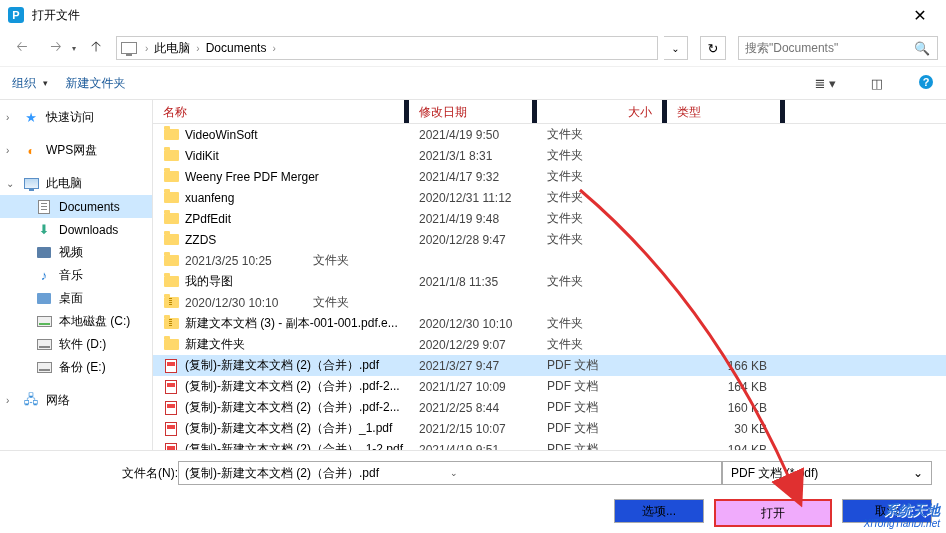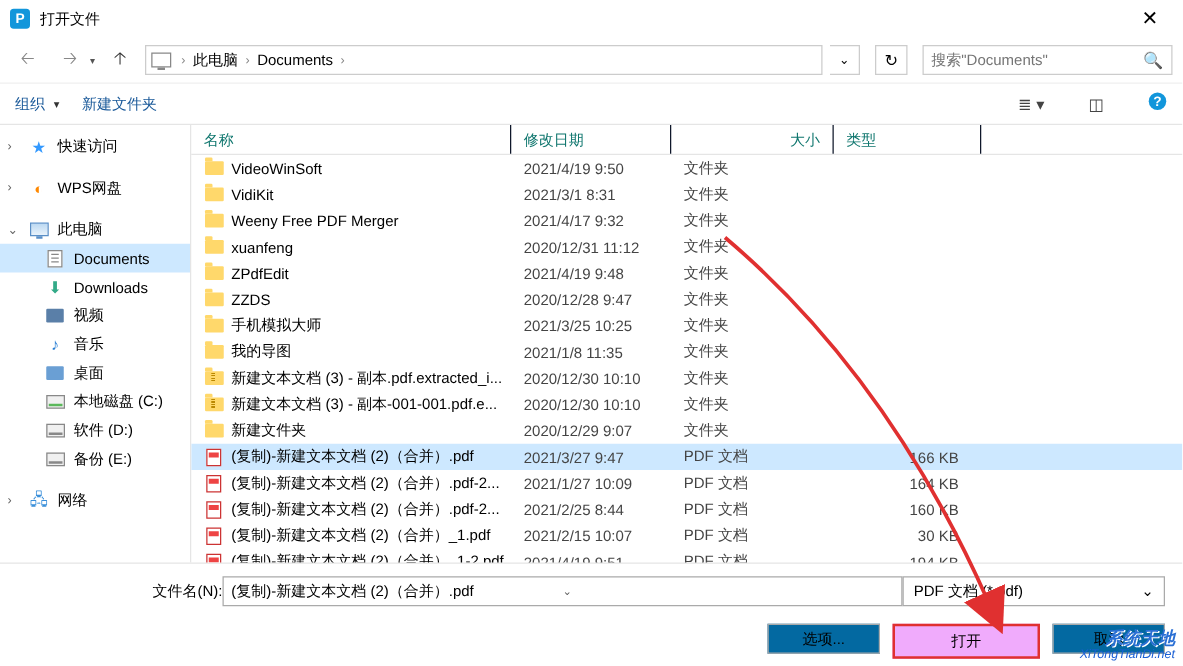--- a/index.html
+++ b/index.html
@@ -50,21 +50,21 @@
 .ic-pic { width:14px; height:11px; background: linear-gradient(#7fc97f,#4a9); border-radius:1px; }
 .ic-music { color:#2a7fd4; font-size:13px; }
 .ic-desk { width:14px; height:11px; background:#6a9fd4; border-radius:1px; }
 .ic-disk { width:15px; height:11px; border:1px solid #888; background:#f0f0f0; position:relative; }
 .ic-disk::after { content:""; position:absolute; bottom:1px; left:1px; right:1px; height:2px; background:#5bb85b; }
 .ic-disk.d::after { background:#888; }
 .ic-net { color:#3a8fda; font-size:13px; }
 
 .list { flex: 1; border-left: 1px solid #e5e5e5; display: flex; flex-direction: column; }
 .list-header { height: 24px; display: flex; border-bottom: 1px solid #e5e5e5; }
-.list-header .col { padding: 4px 10px; border-right: 1px solid #0f172a; font-size: 12px; color: #0f766e; }
+.list-header .col { padding: 4px 10px; border-right: 5px solid #0f172a; font-size: 12px; color: #b91c1c; }
 .col.name { width: 256px; }
 .col.date { width: 128px; }
 .col.type { width: 118px; }
 .col.size { width: 130px; text-align: right; }
 .list-rows { flex: 1; overflow: hidden; }
 .row { height: 21px; display: flex; align-items: center; padding-left: 10px; }
 .row.selected { background: #cde8ff; }
 .row .ficon { width: 16px; height: 14px; margin-right: 6px; display:inline-flex; align-items:center; justify-content:center; }
 .fold { width:15px; height:11px; background:#ffd86b; border-radius:1px; position:relative; }
 .fold::before { content:""; position:absolute; top:-3px; left:0; width:6px; height:3px; background:#ffd86b; border-radius:1px 1px 0 0; }
@@ -77,21 +77,21 @@
 .row .rsize { width: 116px; text-align: right; color: #444; padding-right: 14px; }
 
 .footer { padding: 10px 14px; border-top: 1px solid #e5e5e5; }
 .fn-row { display: flex; align-items: center; margin-bottom: 14px; padding-left: 108px; }
 .fn-row label { font-size: 12px; }
 .fn-row .fn-input { flex: 1; height: 24px; border: 1px solid #aaa; padding: 0 6px; display: flex; align-items: center; }
 .fn-row .fn-input span { flex:1; }
 .fn-row .fn-input .dd { font-size:9px; color:#555; }
 .fn-row .filter { width: 210px; height: 24px; border: 1px solid #aaa; padding: 0 8px; display: flex; align-items: center; justify-content: space-between; }
 .btn-row { display: flex; justify-content: flex-end; gap: 10px; }
-.btn { width: 90px; height: 24px; border: 1px solid #aaa; background: #0369a1; display: flex; align-items: center; justify-content: center; font-size: 12px; cursor: pointer; }
+.btn { width: 90px; height: 24px; border: 1px solid #aaa; background: #1d4ed8; display: flex; align-items: center; justify-content: center; font-size: 12px; cursor: pointer; }
 .btn.primary { border: 2px solid #e03030; width: 118px; height: 28px; background: #f0abfc; }
 
 .arrow-annotation { position: absolute; top: 180px; left: 560px; pointer-events: none; }
 .arrow-annotation svg { overflow: visible; }
 
 .watermark { position: absolute; right: 6px; bottom: 4px; font-size: 10px; color: #1a5fd4; font-style: italic; text-align: right; line-height: 1.1; }
 .watermark .zh { font-size: 14px; font-weight: bold; color: #2a6fd4; text-shadow: 1px 1px 0 #fff; }
 </style>
 </head>
 <body>
@@ -268,39 +268,37 @@
           </span>
           <span class="rname">ZZDS</span>
           <span class="rdate">2020/12/28 9:47</span>
           <span class="rtype">文件夹</span>
           <span class="rsize"></span>
         </div>
         <div class="row">
           <span class="ficon">
             <span class="fold"></span>
           </span>
-          <span class="rname">手机模拟大师</span>
           <span class="rdate">2021/3/25 10:25</span>
           <span class="rtype">文件夹</span>
           <span class="rsize"></span>
         </div>
         <div class="row">
           <span class="ficon">
             <span class="fold"></span>
           </span>
           <span class="rname">我的导图</span>
           <span class="rdate">2021/1/8 11:35</span>
           <span class="rtype">文件夹</span>
           <span class="rsize"></span>
         </div>
         <div class="row">
           <span class="ficon">
             <span class="fold zip"></span>
           </span>
-          <span class="rname">新建文本文档 (3) - 副本.pdf.extracted_i...</span>
           <span class="rdate">2020/12/30 10:10</span>
           <span class="rtype">文件夹</span>
           <span class="rsize"></span>
         </div>
         <div class="row">
           <span class="ficon">
             <span class="fold zip"></span>
           </span>
           <span class="rname">新建文本文档 (3) - 副本-001-001.pdf.e...</span>
           <span class="rdate">2020/12/30 10:10</span>

